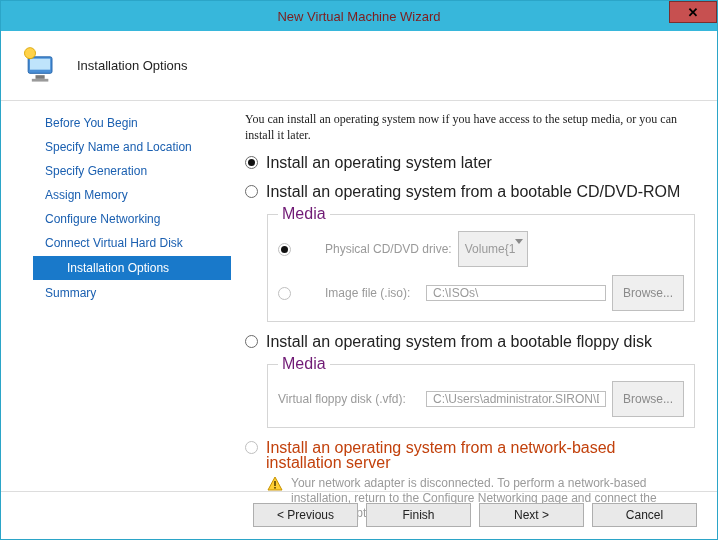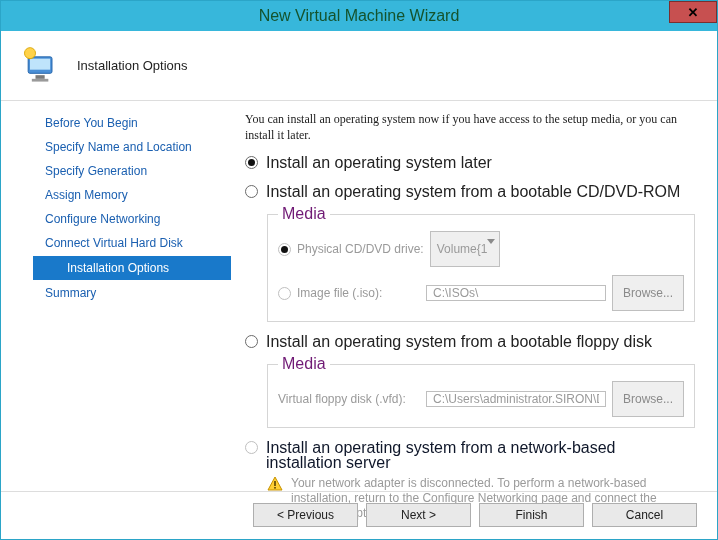--- a/index.html
+++ b/index.html
@@ -17,22 +17,22 @@
     height: 30px;
     background: #37b7db;
     display: flex;
     align-items: center;
     position: relative;
   }
   .titlebar-title {
     position: absolute;
     left: 50%;
     transform: translateX(-50%);
-    color: #14532d;
-    font-size: 16px;
+    color: #7f1d1d;
+    font-size: 13px;
   }
   .close-btn {
     position: absolute;
     right: 0;
     top: 0;
     width: 48px;
     height: 22px;
     background: #c75050;
     border: 1px solid #7a2f2f;
     color: #000;
@@ -113,21 +113,21 @@
   }
   .radio.checked::after {
     content: '';
     width: 7px;
     height: 7px;
     border-radius: 50%;
     background: #111;
   }
   .radio.disabled { border-color: #bfbfbf; }
   .opt-label { font-size: 16px; line-height: 15px; }
-  .opt-label.disabled { color: #0f172a; }
+  .opt-label.disabled { color: #c2410c; }
   fieldset.media {
     border: 1px solid #d5d5d5;
     margin: 4px 0 12px 22px;
     padding: 8px 10px 10px 10px;
     font-size: 12px;
   }
   fieldset.media legend {
     color: #701a75;
     padding: 0 4px;
     font-size: 16px;
@@ -139,20 +139,21 @@
     gap: 6px;
   }
   .media-row:last-child { margin-bottom: 0; }
   .media-label {
     color: #9a9a9a;
     flex: 0 0 auto;
   }
   .media-label.rb {
     display: flex;
     align-items: center;
+    gap: 28px;
   }
   .media-label.rb .radio { margin-top: 0; margin-right: 6px; }
   .dd {
     height: 36px;
     border: 1px solid #bfbfbf;
     background: #efefef;
     color: #9a9a9a;
     display: inline-flex;
     align-items: center;
     padding: 0 16px 0 6px;
@@ -318,16 +319,16 @@
         </svg>
       </span>
       <span>Your network adapter is disconnected. To perform a network-based installation, return to the Configure Networking page and connect the network adapter.</span>
     </div>
 
   </div>
 </div>
 
 <div class="footer">
   <button class="btn">&lt; Previous</button>
+  <button class="btn">Finish</button>
   <button class="btn">Next &gt;</button>
-  <button class="btn">Finish</button>
   <button class="btn">Cancel</button>
 </div>
 
 </body></html>

